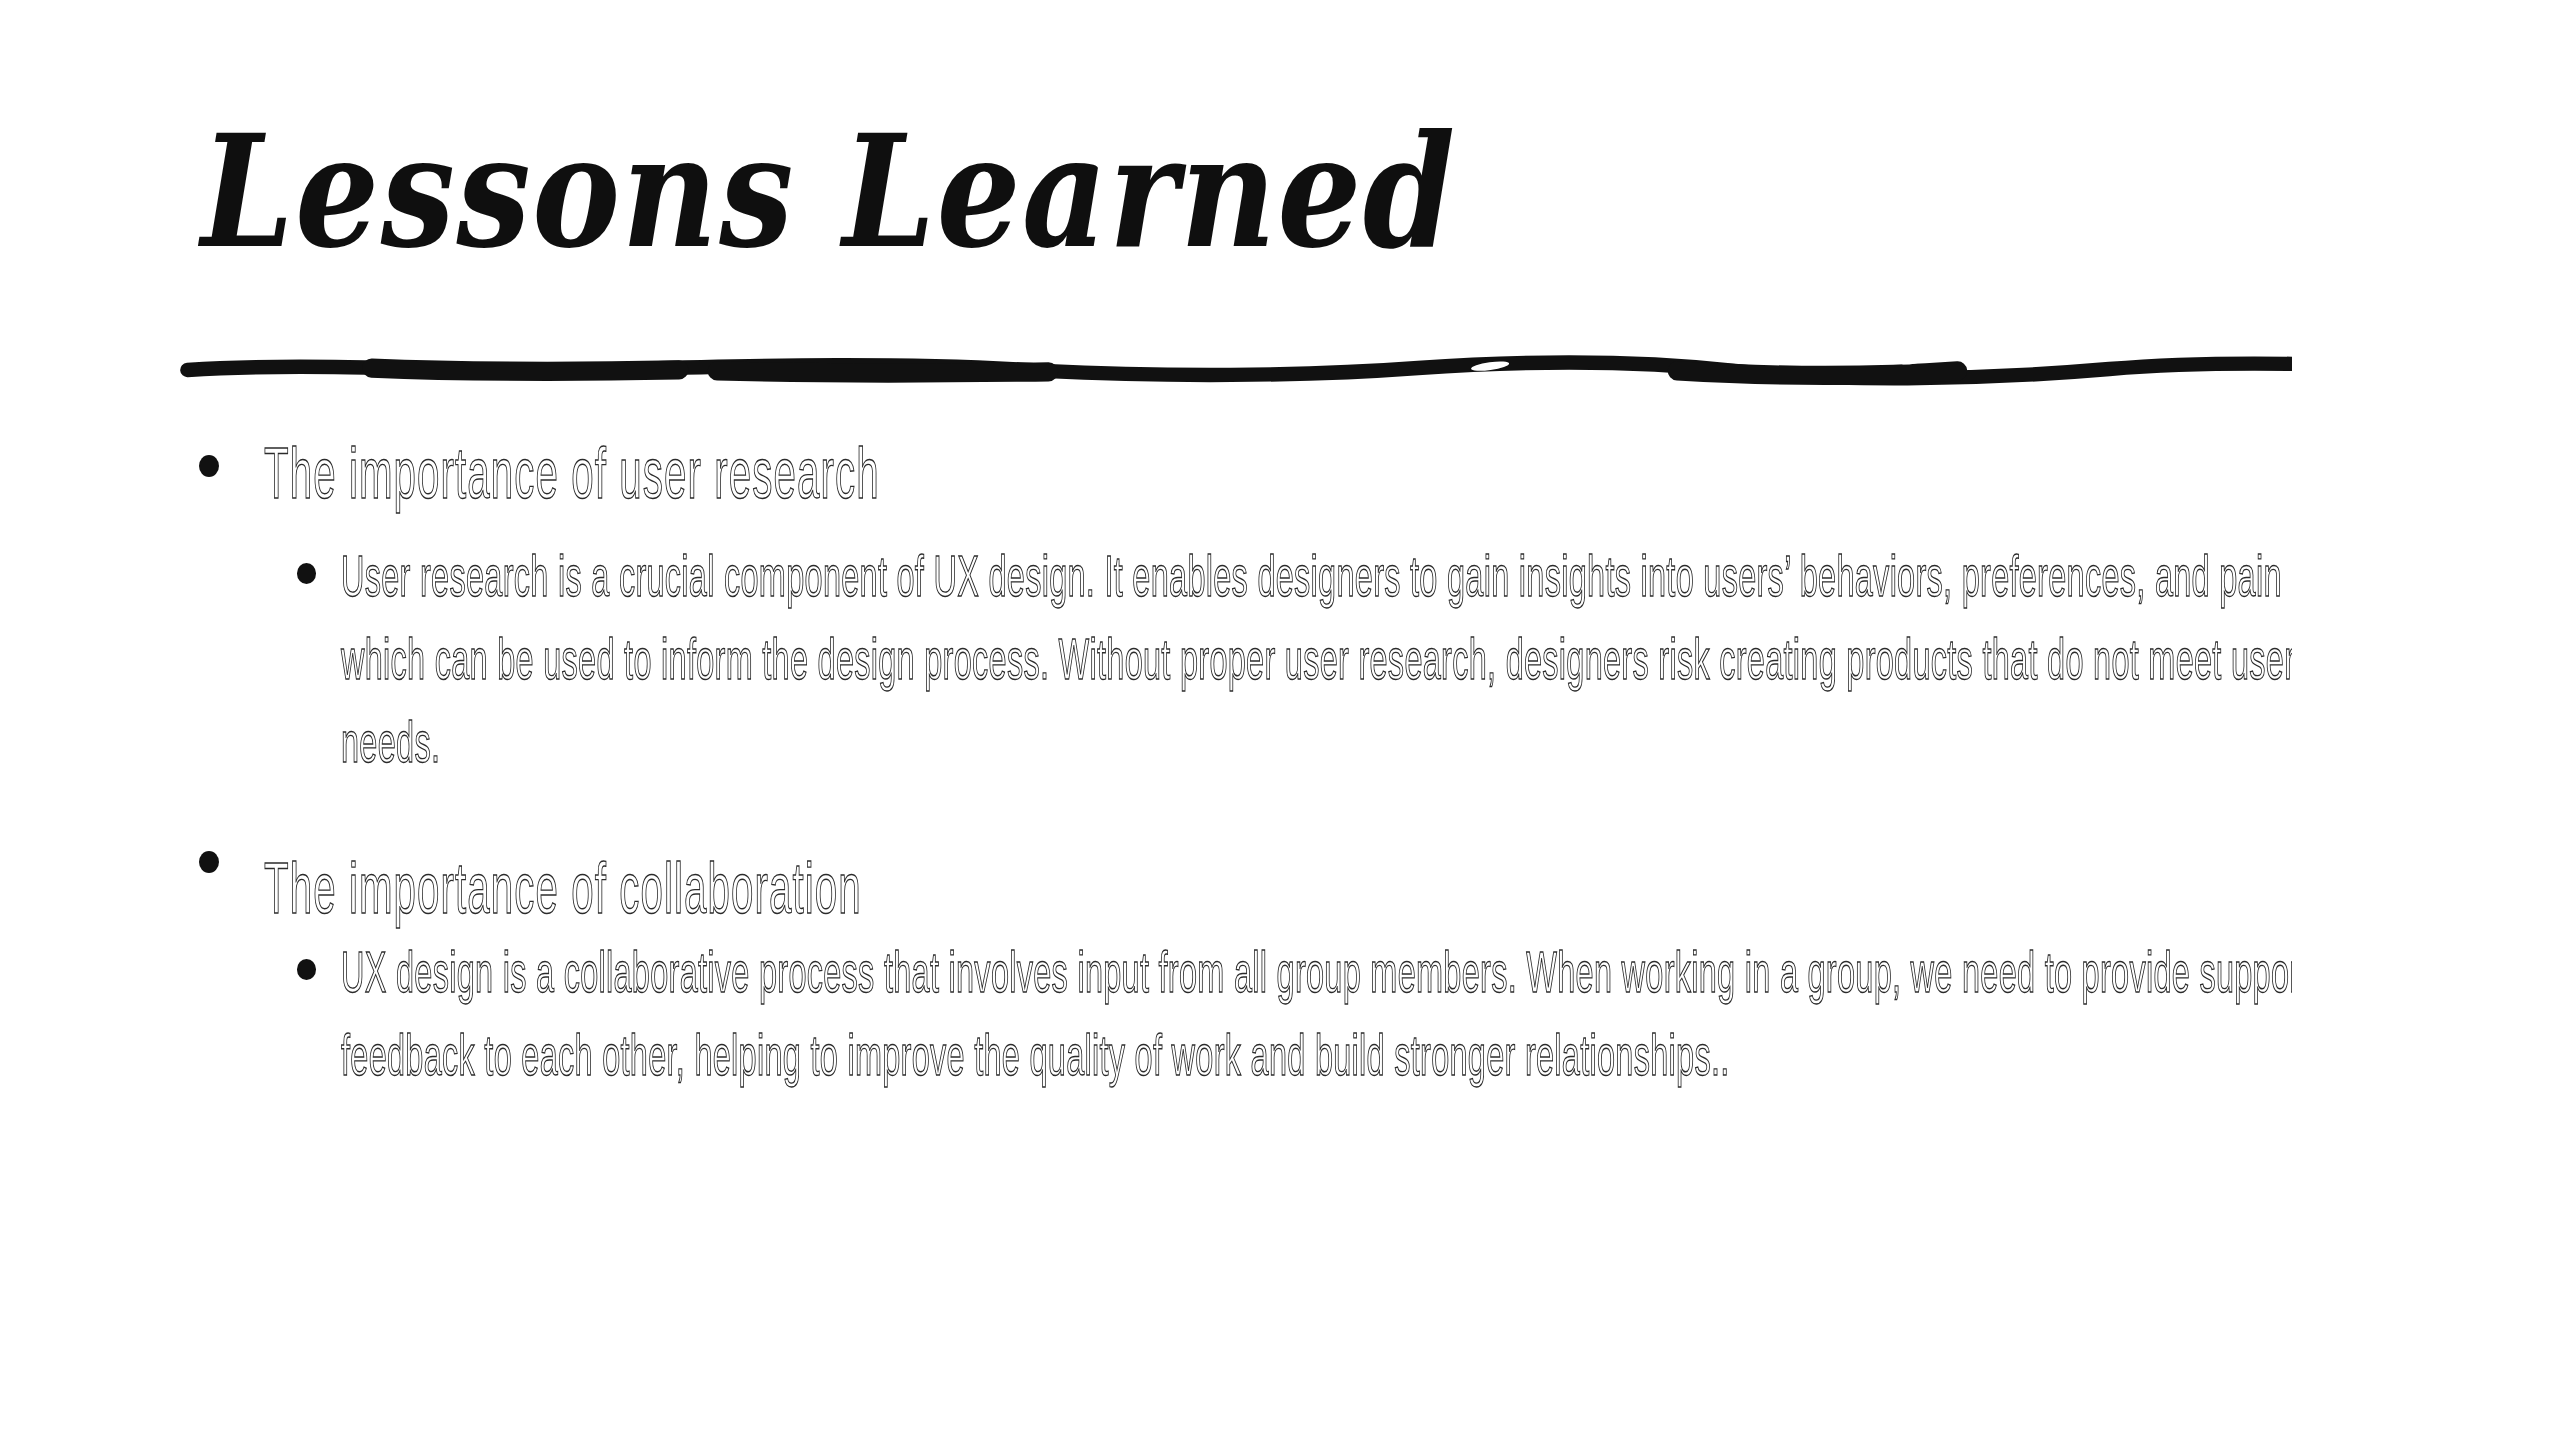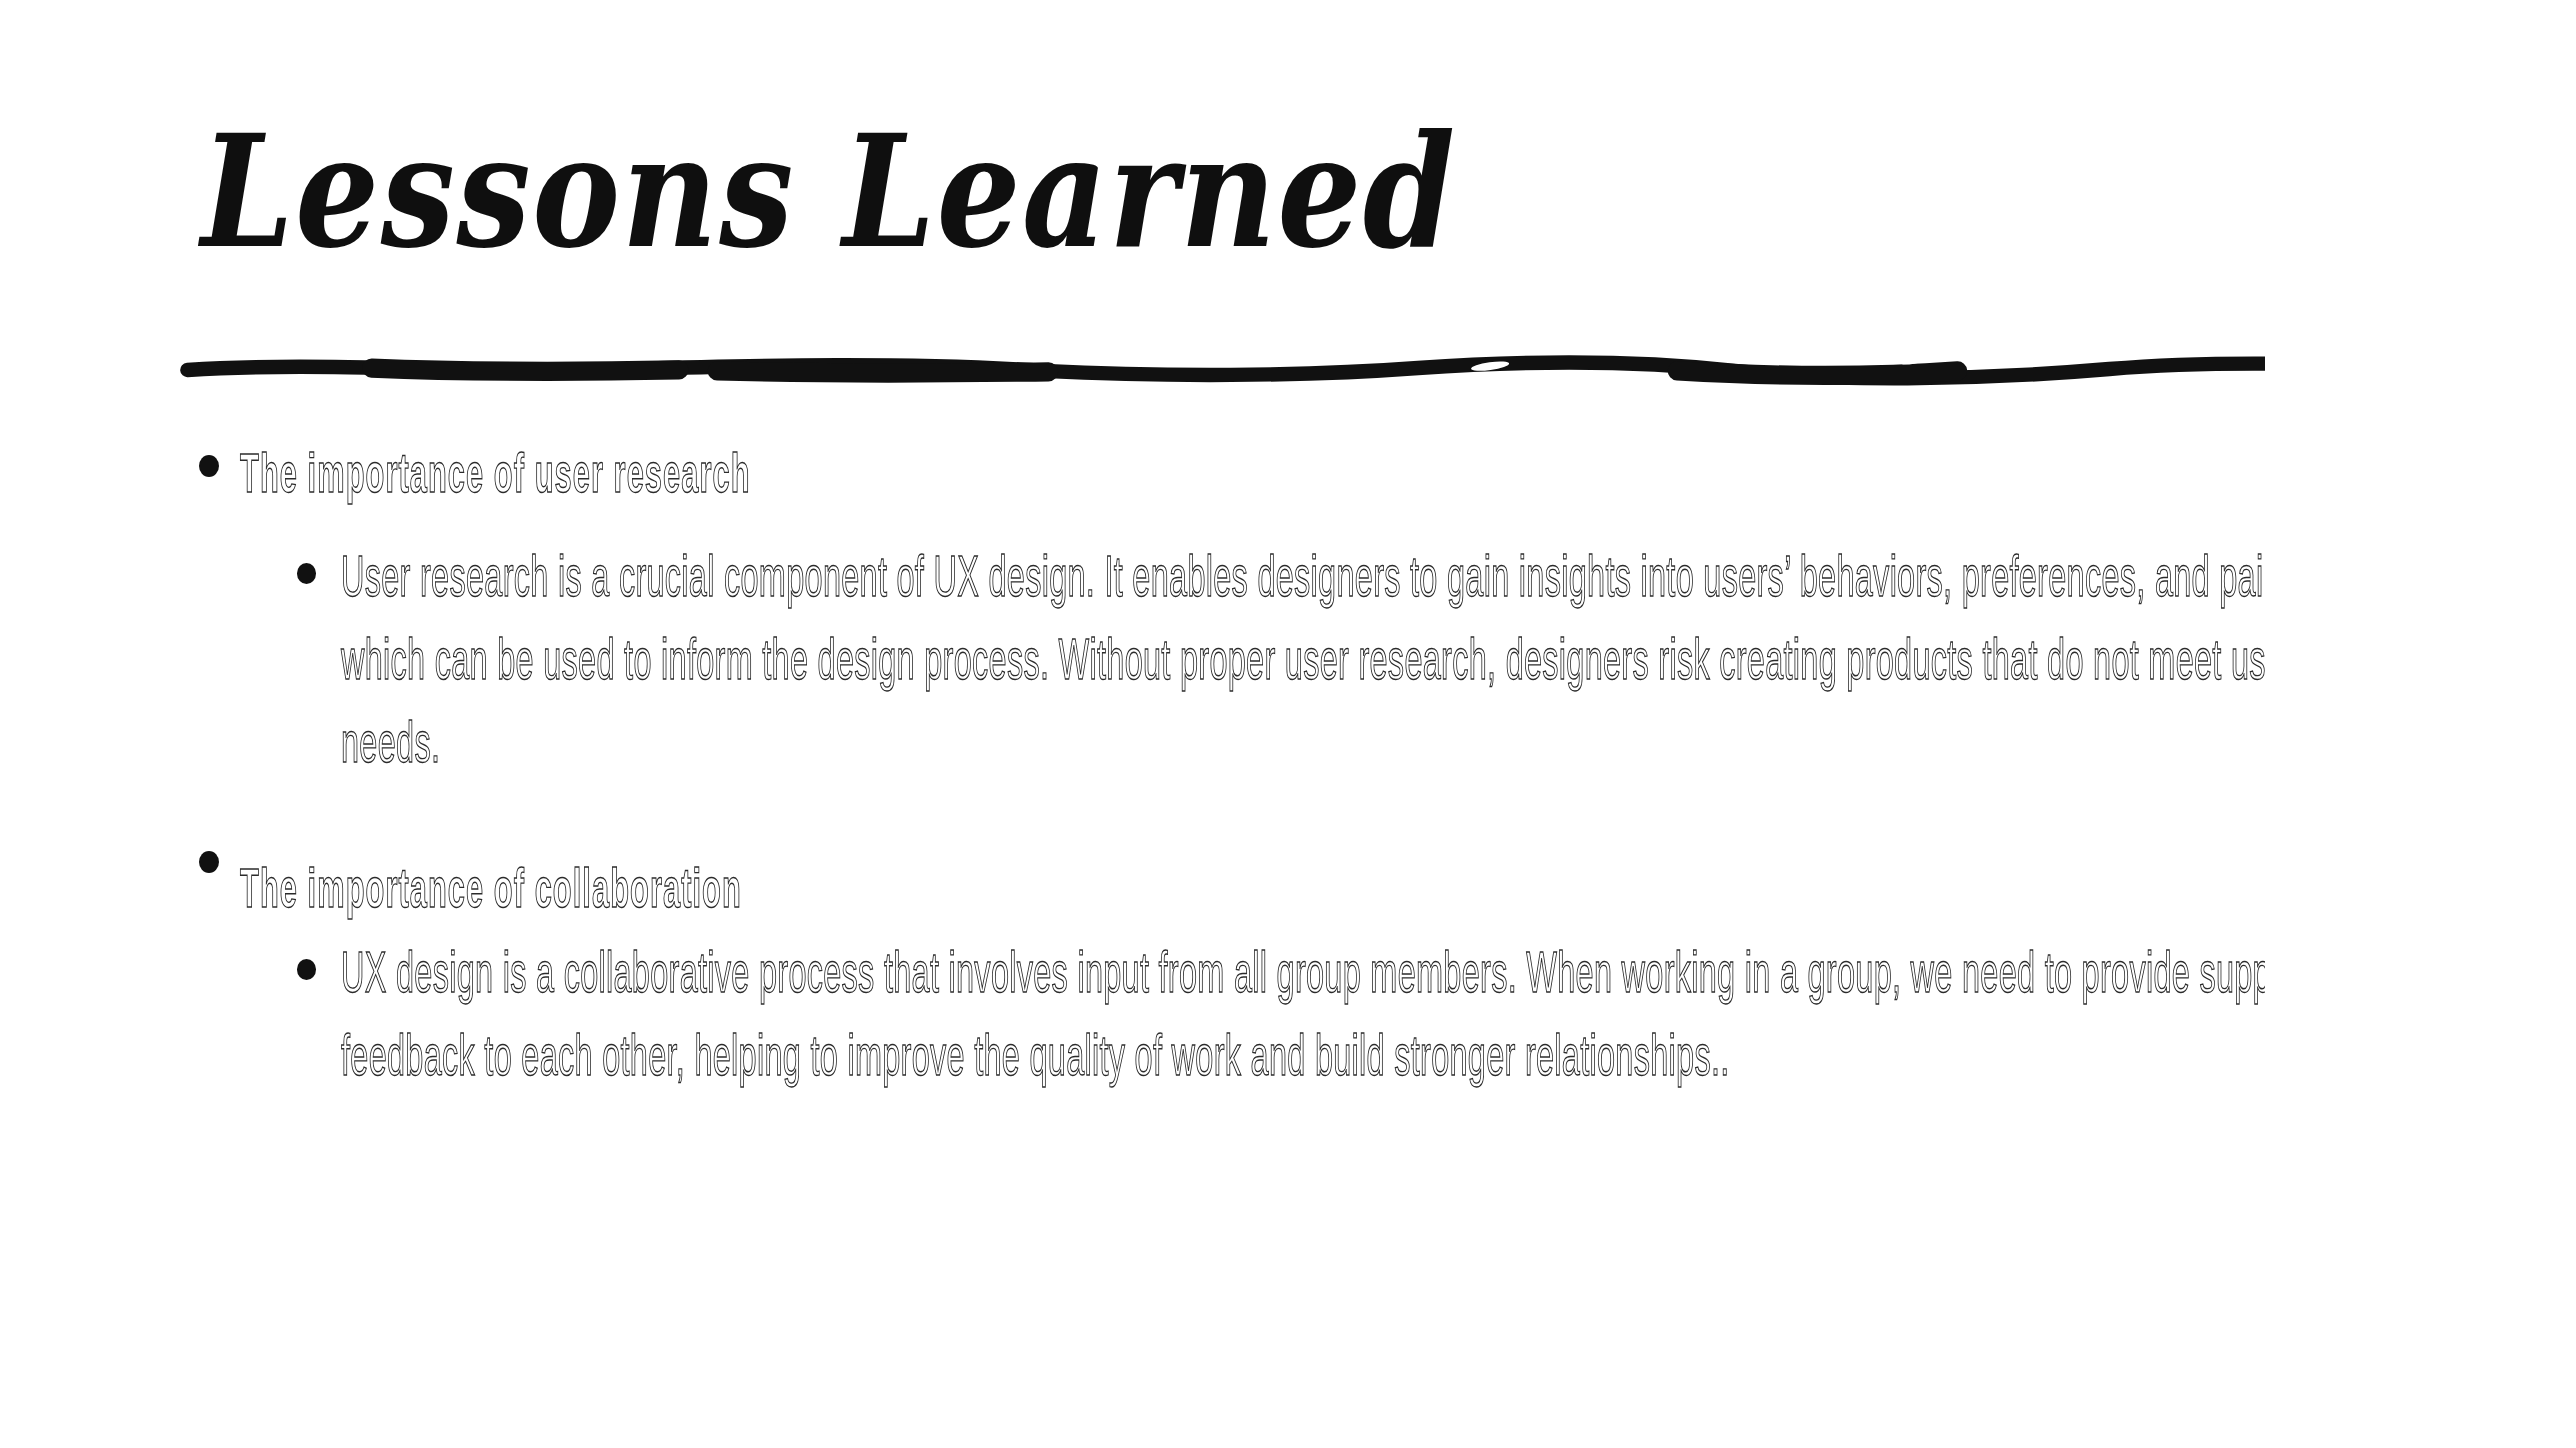--- a/index.html
+++ b/index.html
@@ -7,20 +7,21 @@
     padding: 0;
     background: #ffffff;
   }
   .slide {
     position: relative;
     width: 2265px;
     height: 1449px;
     background: #ffffff;
     overflow: hidden;
     font-family: "Liberation Sans", sans-serif;
+    padding-left: 27px;
   }
 
   
   .title {
     position: absolute;
     left: 201px;
     top: 114px;
     margin: 0;
     font-family: "DejaVu Serif", serif;
     font-style: italic;
@@ -39,25 +40,25 @@
     position: absolute;
     left: 173px;
     top: 345px;
     width: 2231px;
     height: 48px;
   }
 
   
   .heading {
     position: absolute;
-    left: 240px;
-    font-size: 55px;
+    left: 264px;
+    font-size: 72px;
     line-height: 68px;
     color: #2e2e2e;
-    font-weight: 700;
+    font-weight: 400;
   }
   .heading-1 { top: 439px; }
   .heading-2 { top: 835px; margin-top: 19px; }
 
   .para {
     position: absolute;
     left: 341px;
     font-size: 58px;
     line-height: 83px;
     color: #2e2e2e;

